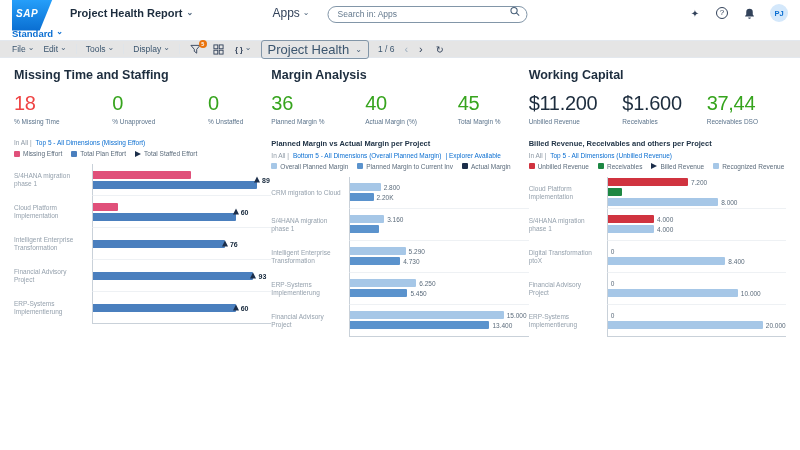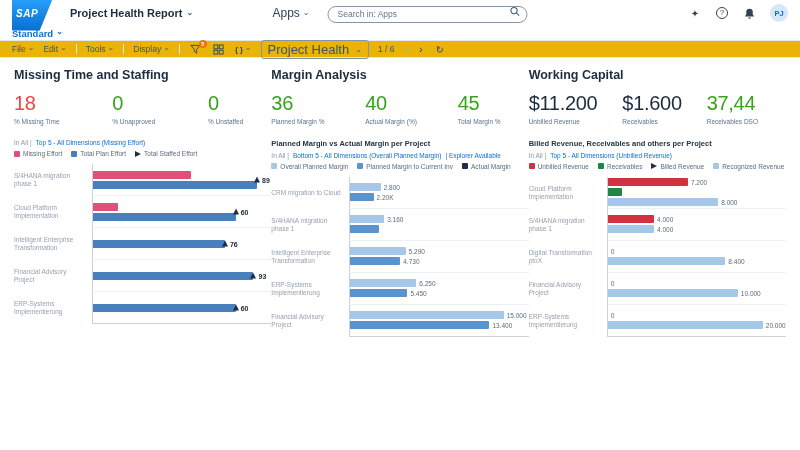--- a/index.html
+++ b/index.html
@@ -30,21 +30,21 @@
   .avatar{width:18px;height:18px;border-radius:50%;background:#d4e8fb;color:#0a6ed1;font-size:7.5px;
     font-weight:700;display:flex;align-items:center;justify-content:center;cursor:pointer}
 
   
   .view-bar{height:15px;border-bottom:1px solid #e3e8ee;display:flex;align-items:center;
     padding:0 12px;font-size:9.5px;color:#0a6ed1;font-weight:700;gap:3px}
   .view-bar .caret::after{color:#0a6ed1}
 
   
   .toolbar{height:17px;display:flex;align-items:center;gap:9px;padding:0 12px;
-    border-bottom:1px solid #e3e8ee;font-size:8.5px;color:#3b556e;background:#eab308}
+    border-bottom:1px solid #e3e8ee;font-size:8.5px;color:#3b556e;background:#e5e5e5}
   .menu-item{display:flex;gap:2px;align-items:center;cursor:pointer}
   .tb-sep{width:1px;height:10px;background:#dfe4e9}
   .tb-icon{position:relative;width:14px;height:13px;display:flex;align-items:center;justify-content:center;cursor:pointer}
   .badge{position:absolute;top:-3px;right:-4px;background:#e9730c;color:#fff;border-radius:50%;
     width:8px;height:8px;font-size:5.5px;display:flex;align-items:center;justify-content:center;font-weight:700}
   .code-icon::after{content:"{ }";font-size:7.5px;color:#32425a;font-weight:700}
   .page-select{border:1px solid #8296a8;border-radius:3px;padding:1px 6px;display:flex;gap:6px;
     align-items:center;font-size:13px;cursor:pointer;min-width:86px;justify-content:space-between}
   .pager{color:#3b556e}
   .nav-btn{font-size:11px;line-height:1;cursor:pointer;color:#9fb0c0;padding:0 1px}

